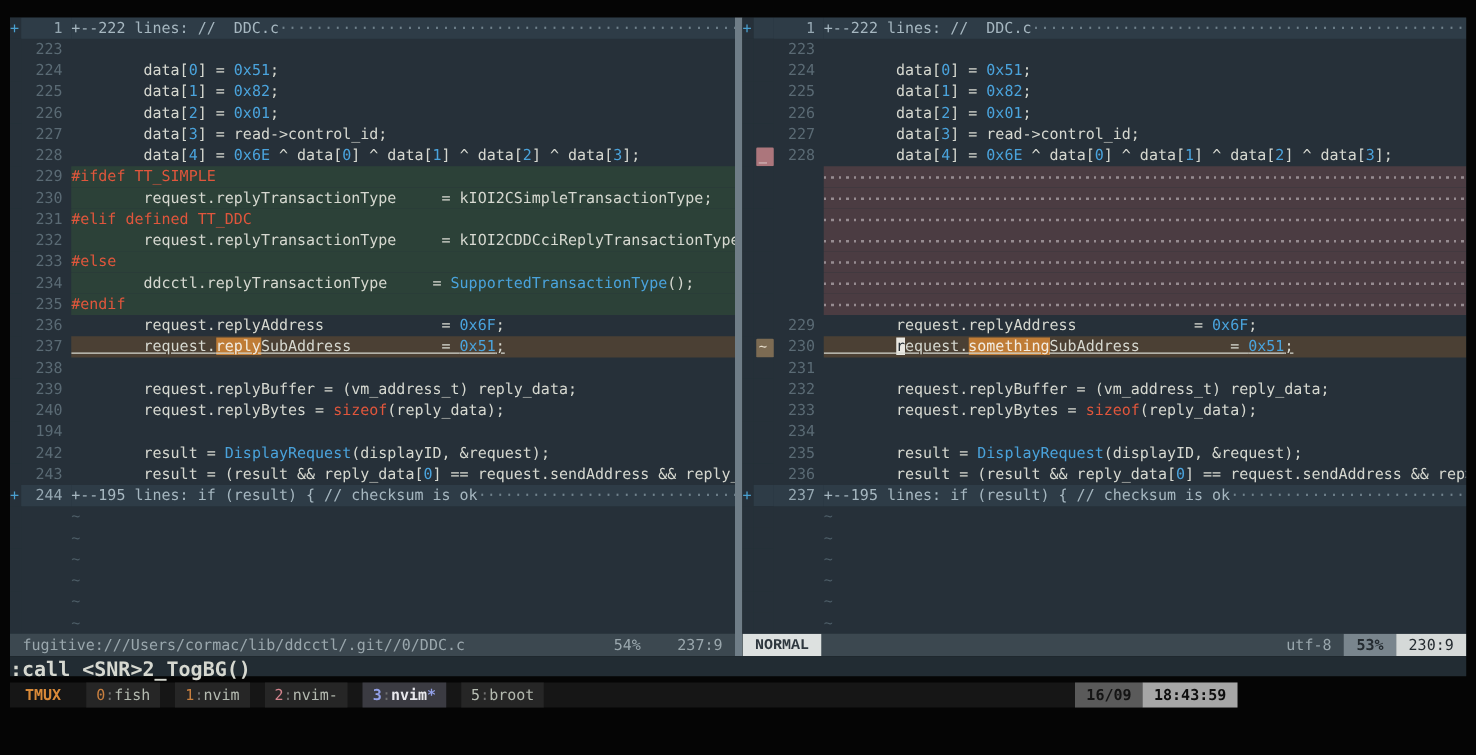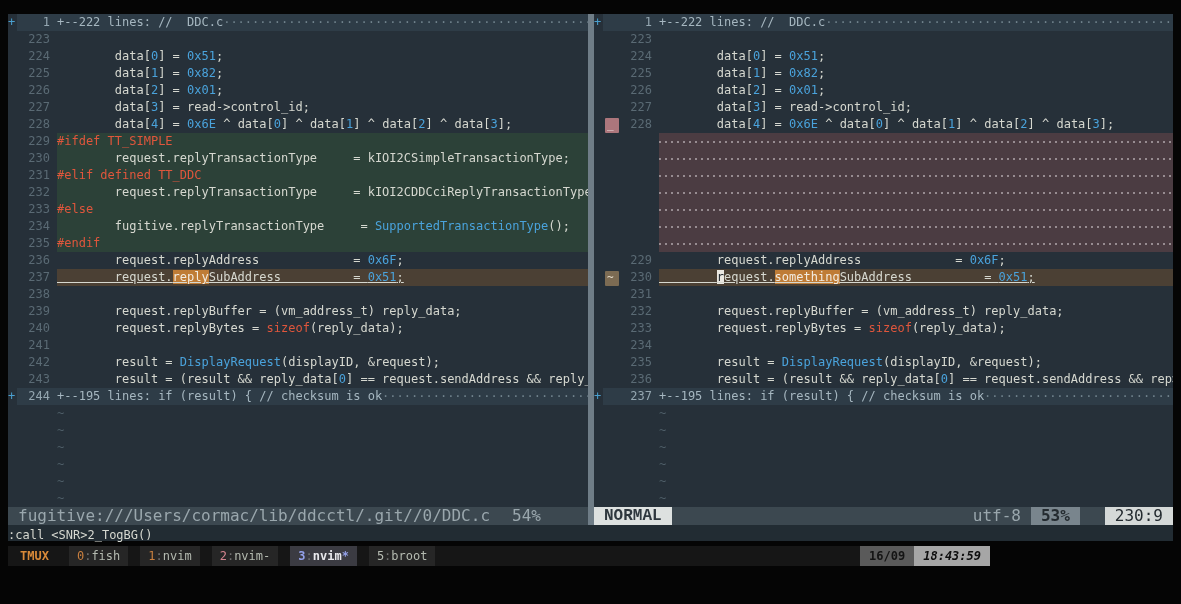--- a/index.html
+++ b/index.html
@@ -27,71 +27,71 @@
   .tilde-mark{color:var(--tilde);}
   .dotfill{color:var(--fold_dots);}
   .s-num{color:var(--blue);}
   .s-prep{color:var(--orange_red);}
   .s-func{color:var(--blue);}
   .s-difftext{background:var(--difftext_bg);color:#f2ece2;}
   .s-cursor{background:var(--cursor_bg);color:var(--cursor_fg);}
   .gsign{display:inline-block;width:12px;height:15px;line-height:13px;font-size:11px;text-align:left;padding-left:2px;border-radius:1px;}
   .gsign.removed{background:var(--sign_removed_bg);color:var(--sign_removed_fg);}
   .gsign.changed{background:var(--sign_changed_bg);color:var(--sign_changed_fg);}
-  .statusline{height:18px;line-height:18px;font-size:16px;display:flex;background:var(--statusline_bg);color:var(--statusline_fg);overflow:hidden;}
+  .statusline{height:18px;line-height:18px;font-size:12px;display:flex;background:var(--statusline_bg);color:var(--statusline_fg);overflow:hidden;}
   .statusline-inactive{justify-content:space-between;padding:0 10px;}
   .sl-right span{margin-left:22px;}
   .seg{padding:0 10px;flex:none;}
   .seg-mode{background:var(--mode_bg);color:var(--mode_fg);font-weight:bold;font-family:Liberation Mono, monospace;}
   .seg-file{background:var(--fileseg_bg);color:var(--fileseg_fg);margin-top:29px;}
   .seg-spacer{flex:1;}
   .seg-enc{color:var(--statusline_fg);}
   .seg-pct{background:var(--pct_bg);color:var(--pct_fg);font-weight:bold;}
-  .seg-pos{background:var(--pos_bg);color:var(--pos_fg);margin-left:25px;}
+  .seg-pos{background:var(--pos_bg);color:var(--pos_fg);}
   .cmdline{position:absolute;left:8px;top:525px;width:1165px;height:16px;line-height:21px;
-           font-size:12px;color:var(--fg);background:var(--cmdline_bg);white-space:pre;}
+           font-size:16px;color:var(--fg);background:var(--cmdline_bg);white-space:pre;font-weight:bold;}
   .tmux-bar{position:absolute;left:8px;top:546px;width:982px;height:20px;background:var(--tmux_bg);
             display:flex;align-items:stretch;font-size:12px;line-height:20px;}
   .tmux-label{color:var(--tmux_accent);font-weight:bold;padding:0 8px 0 12px;}
   .titem{background:var(--titem_bg);color:var(--titem_fg);margin-left:12px;padding:0 8px;}
   .titem.active{background:var(--titem_active_bg);}
   .titem.active .tname{color:var(--titem_active_fg);font-weight:bold;}
   .tcolon{color:#707070;}
   .tflag-star{font-weight:bold;}
   .tmux-spacer{flex:1;}
   .tdate{background:var(--tdate_bg);color:var(--tdate_fg);font-weight:bold;padding:0 9px;}
-  .ttime{background:var(--ttime_bg);color:var(--ttime_fg);font-weight:bold;padding:0 9px;font-style:italic;}
+  .ttime{background:var(--ttime_bg);color:var(--ttime_fg);font-weight:bold;padding:0 9px;}
 </style>
 </head>
 <body>
 
 <div class="screen">
   <div class="vim-area">
     <div class="pane pane-left">
       <div class="lines" id="left-lines">
           <div class="row l-fold"><span class="foldcol">+</span><span class="numcol">1</span><span class="textcol"><span>+--222 lines: //  DDC.c</span><span class="dotfill">································································································································································</span></span></div>
           <div class="row"><span class="foldcol"> </span><span class="numcol">223</span><span class="textcol"></span></div>
           <div class="row"><span class="foldcol"> </span><span class="numcol">224</span><span class="textcol"><span>        data[</span><span class="s-num">0</span><span>] = </span><span class="s-num">0x51</span><span>;</span></span></div>
           <div class="row"><span class="foldcol"> </span><span class="numcol">225</span><span class="textcol"><span>        data[</span><span class="s-num">1</span><span>] = </span><span class="s-num">0x82</span><span>;</span></span></div>
           <div class="row"><span class="foldcol"> </span><span class="numcol">226</span><span class="textcol"><span>        data[</span><span class="s-num">2</span><span>] = </span><span class="s-num">0x01</span><span>;</span></span></div>
           <div class="row"><span class="foldcol"> </span><span class="numcol">227</span><span class="textcol"><span>        data[</span><span class="s-num">3</span><span>] = read-&gt;control_id;</span></span></div>
           <div class="row"><span class="foldcol"> </span><span class="numcol">228</span><span class="textcol"><span>        data[</span><span class="s-num">4</span><span>] = </span><span class="s-num">0x6E</span><span> ^ data[</span><span class="s-num">0</span><span>] ^ data[</span><span class="s-num">1</span><span>] ^ data[</span><span class="s-num">2</span><span>] ^ data[</span><span class="s-num">3</span><span>];</span></span></div>
           <div class="row l-add"><span class="foldcol"> </span><span class="numcol">229</span><span class="textcol"><span class="s-prep">#ifdef TT_SIMPLE</span></span></div>
           <div class="row l-add"><span class="foldcol"> </span><span class="numcol">230</span><span class="textcol"><span>        request.replyTransactionType     = kIOI2CSimpleTransactionType;</span></span></div>
           <div class="row l-add"><span class="foldcol"> </span><span class="numcol">231</span><span class="textcol"><span class="s-prep">#elif defined TT_DDC</span></span></div>
           <div class="row l-add"><span class="foldcol"> </span><span class="numcol">232</span><span class="textcol"><span>        request.replyTransactionType     = kIOI2CDDCciReplyTransactionType;</span></span></div>
           <div class="row l-add"><span class="foldcol"> </span><span class="numcol">233</span><span class="textcol"><span class="s-prep">#else</span></span></div>
-          <div class="row l-add"><span class="foldcol"> </span><span class="numcol">234</span><span class="textcol"><span>        fugitive.replyTransactionType     = </span><span class="s-func">SupportedTransactionType</span><span>();</span></span></div>
+          <div class="row l-add"><span class="foldcol"> </span><span class="numcol">234</span><span class="textcol"><span>        ddcctl.replyTransactionType     = </span><span class="s-func">SupportedTransactionType</span><span>();</span></span></div>
           <div class="row l-add"><span class="foldcol"> </span><span class="numcol">235</span><span class="textcol"><span class="s-prep">#endif</span></span></div>
           <div class="row"><span class="foldcol"> </span><span class="numcol">236</span><span class="textcol"><span>        request.replyAddress             = </span><span class="s-num">0x6F</span><span>;</span></span></div>
           <div class="row l-change"><span class="foldcol"> </span><span class="numcol">237</span><span class="textcol"><span>        request.</span><span class="s-difftext">reply</span><span>SubAddress          = </span><span class="s-num">0x51</span><span>;</span></span></div>
           <div class="row"><span class="foldcol"> </span><span class="numcol">238</span><span class="textcol"></span></div>
           <div class="row"><span class="foldcol"> </span><span class="numcol">239</span><span class="textcol"><span>        request.replyBuffer = (vm_address_t) reply_data;</span></span></div>
           <div class="row"><span class="foldcol"> </span><span class="numcol">240</span><span class="textcol"><span>        request.replyBytes = </span><span class="s-prep">sizeof</span><span>(reply_data);</span></span></div>
-          <div class="row"><span class="foldcol"> </span><span class="numcol">241</span><span class="textcol"></span></div>
+          <div class="row"><span class="foldcol"> </span><span class="numcol">194</span><span class="textcol"></span></div>
           <div class="row"><span class="foldcol"> </span><span class="numcol">242</span><span class="textcol"><span>        result = </span><span class="s-func">DisplayRequest</span><span>(displayID, &amp;request);</span></span></div>
           <div class="row"><span class="foldcol"> </span><span class="numcol">243</span><span class="textcol"><span>        result = (result &amp;&amp; reply_data[</span><span class="s-num">0</span><span>] == request.sendAddress &amp;&amp; reply_</span></span></div>
           <div class="row l-fold"><span class="foldcol">+</span><span class="numcol">244</span><span class="textcol"><span>+--195 lines: if (result) { // checksum is ok</span><span class="dotfill">································································································································································</span></span></div>
           <div class="row"><span class="foldcol"> </span><span class="numcol"></span><span class="textcol"><span class="tilde-mark">~</span></span></div>
           <div class="row"><span class="foldcol"> </span><span class="numcol"></span><span class="textcol"><span class="tilde-mark">~</span></span></div>
           <div class="row"><span class="foldcol"> </span><span class="numcol"></span><span class="textcol"><span class="tilde-mark">~</span></span></div>
           <div class="row"><span class="foldcol"> </span><span class="numcol"></span><span class="textcol"><span class="tilde-mark">~</span></span></div>
           <div class="row"><span class="foldcol"> </span><span class="numcol"></span><span class="textcol"><span class="tilde-mark">~</span></span></div>
           <div class="row"><span class="foldcol"> </span><span class="numcol"></span><span class="textcol"><span class="tilde-mark">~</span></span></div>
         </div>

